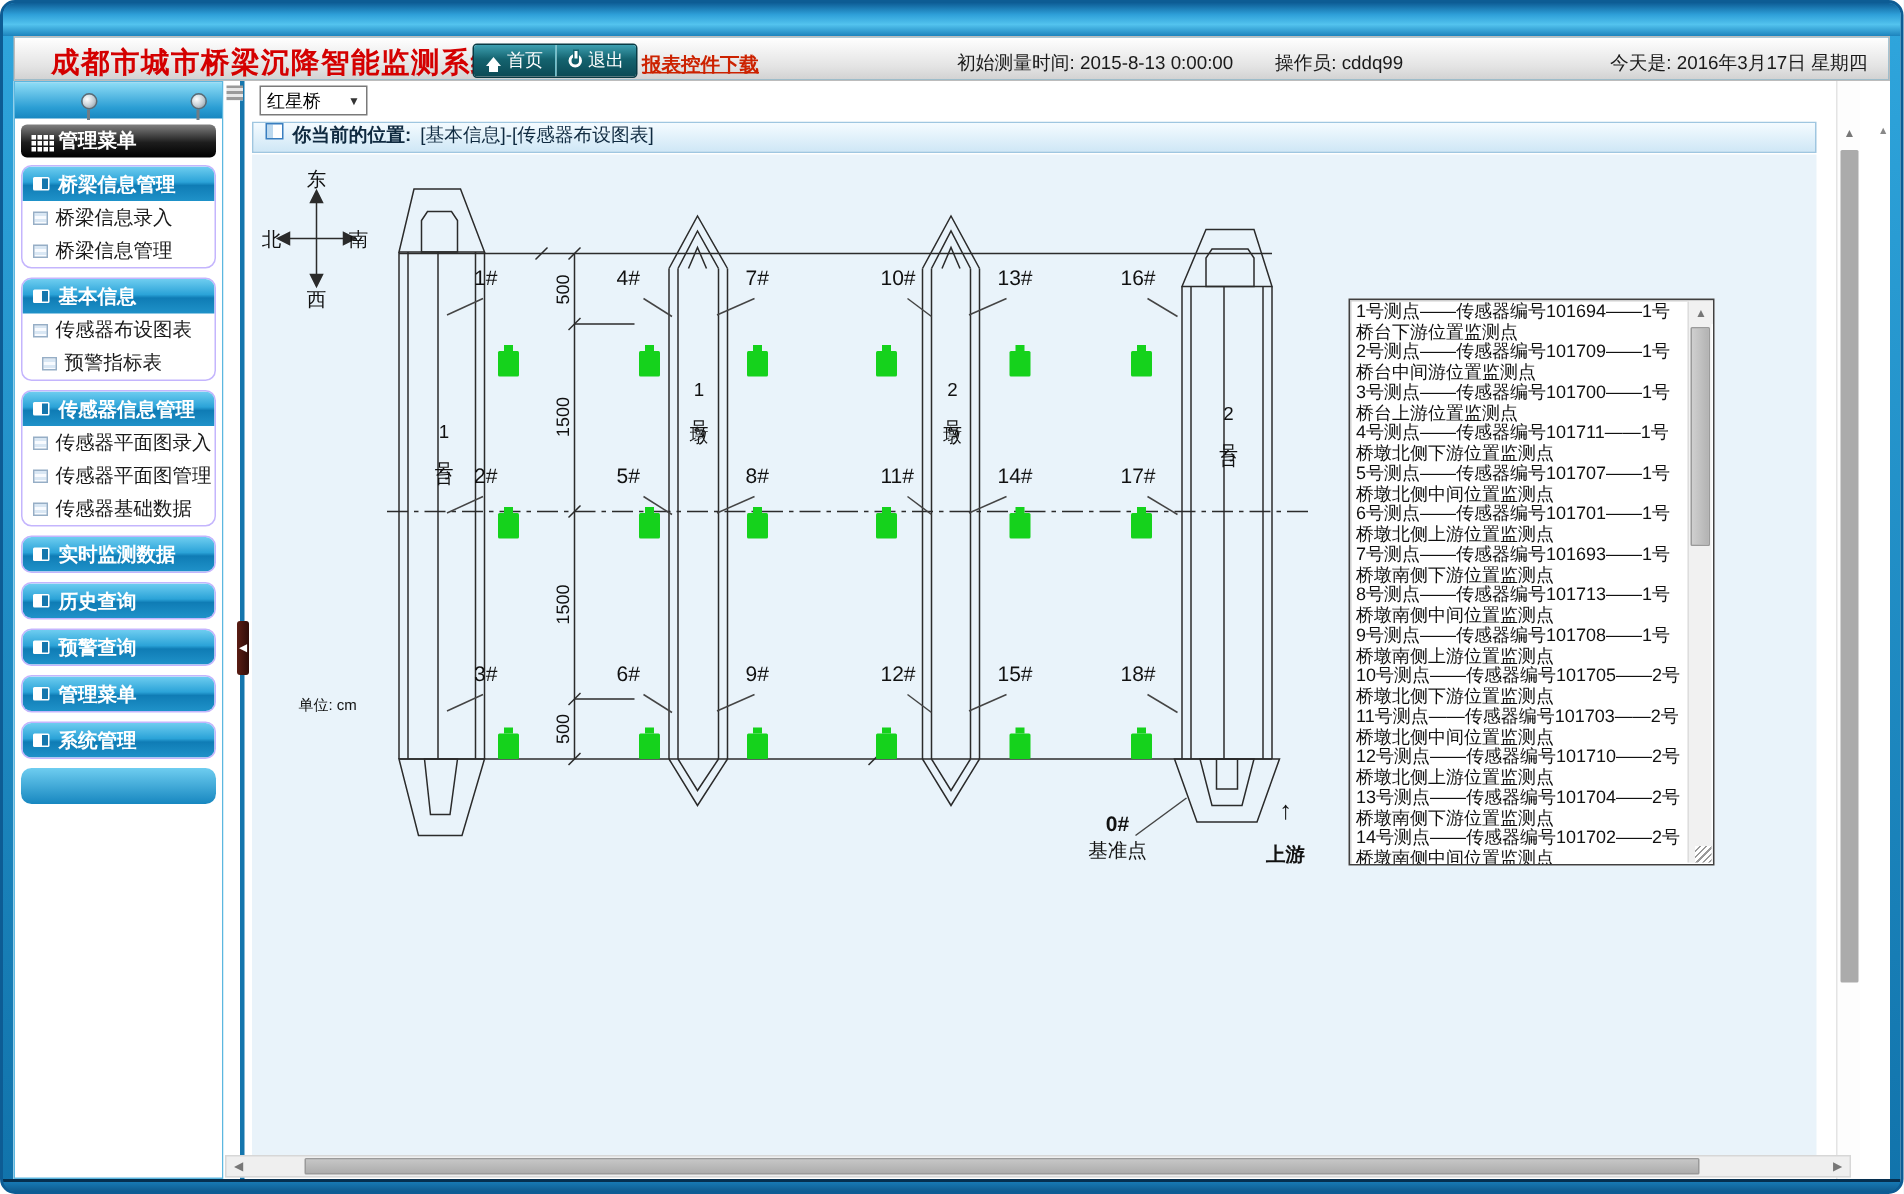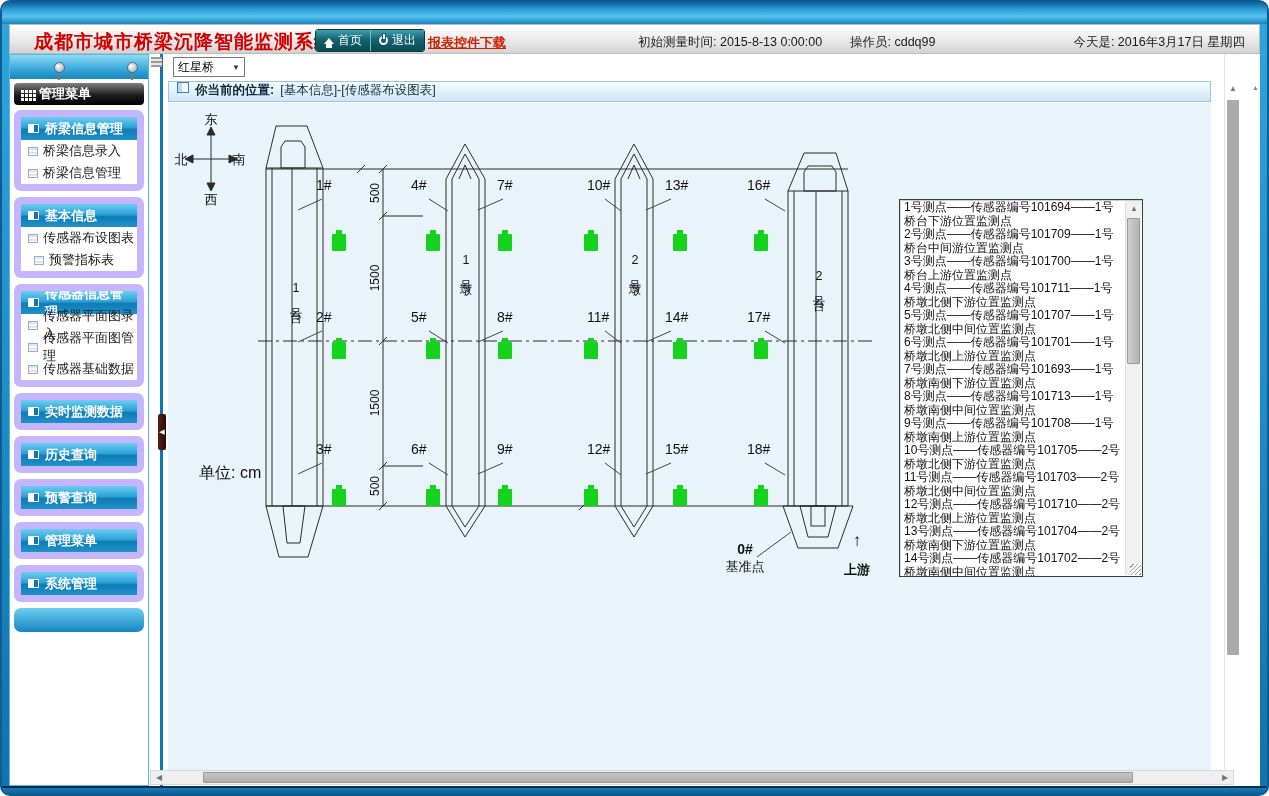--- a/index.html
+++ b/index.html
@@ -22,21 +22,21 @@
   .frame-bottom { height:12px; background:linear-gradient(180deg,#1779b4,#0a4a7a); border-top:2px solid #062f4f; }
 
   
   .sidebar { width:140px; background:#fff; border:1px solid #5bb7e0; display:flex; flex-direction:column; overflow:hidden; }
   .side-cap { height:24px; background:linear-gradient(180deg,#8edcf6,#2b9ed4 70%,#1787c0); position:relative; flex:none; }
   .pin { position:absolute; top:7px; width:11px; height:11px; border-radius:50%; border:1px solid #5a6a74;
          background:radial-gradient(circle at 35% 35%,#ffffff,#c2ccd3 55%,#7e8a94); }
   .pin:after { content:''; position:absolute; left:3px; top:10px; width:2px; height:7px; background:#6f7c86; }
   .menu-title { margin:4px 4px 2px; height:22px; flex:none; background:linear-gradient(180deg,#808080,#1d1d1d 55%,#000); border-radius:4px; color:#fff; font-size:13px; font-weight:bold; display:flex; align-items:center; gap:7px; padding:0 7px; }
   .grid-ic { width:3px; height:3px; background:#fff; box-shadow:4px 0 #fff,8px 0 #fff,12px 0 #fff,0 4px #fff,4px 4px #fff,8px 4px #fff,12px 4px #fff,0 8px #fff,4px 8px #fff,8px 8px #fff,12px 8px #fff; margin:-6px 8px 0 0; }
-  .group { margin:3px 4px; border:7px solid #c4b5fd; border-radius:7px; background:#fff; overflow:hidden; flex:none; }
+  .group { margin:3px 4px; border:1px solid #c4b5fd; border-radius:7px; background:#fff; overflow:hidden; flex:none; }
   .gbar { height:23px; background:linear-gradient(180deg,#6ecdf0 0%,#2ba3d8 45%,#0f7cb5 55%,#1f92c9 100%); display:flex; align-items:center; gap:6px; padding:0 7px; color:#fff; font-size:13px; font-weight:bold; cursor:pointer; }
   .win-ic { width:11px; height:9px; background:#fff; border-radius:1px; position:relative; flex:none; }
   .win-ic:after { content:''; position:absolute; right:1px; top:1px; width:4px; height:7px; background:#1577ad; }
   .gitem { display:flex; align-items:center; gap:5px; padding:0 2px 0 7px; height:22px; font-size:13px; color:#1a1a1a; cursor:pointer; }
   .doc-ic { width:10px; height:9px; border:1px solid #96aec6; background:repeating-linear-gradient(180deg,#d9e7f4 0 2px,#f8fbff 2px 4px); flex:none; }
   .side-foot { margin:3px 4px; height:24px; flex:none; background:linear-gradient(180deg,#6ecdf0,#1787c0); border-radius:7px; }
 
   
   .splitter { width:17px; background:#fff; position:relative; flex:none; }
   .splitter .vline { position:absolute; right:3px; top:0; bottom:0; width:3px; background:#1576ad; }
@@ -377,21 +377,21 @@
             <div class="sensor-lab" style="left:414px;top:198px">11#</div>
             <div class="sensor-lab" style="left:492px;top:198px">14#</div>
             <div class="sensor-lab" style="left:574px;top:198px">17#</div>
             <div class="sensor-lab" style="left:143px;top:330px">3#</div>
             <div class="sensor-lab" style="left:238px;top:330px">6#</div>
             <div class="sensor-lab" style="left:324px;top:330px">9#</div>
             <div class="sensor-lab" style="left:414px;top:330px">12#</div>
             <div class="sensor-lab" style="left:492px;top:330px">15#</div>
             <div class="sensor-lab" style="left:574px;top:330px">18#</div>
 
-            <div class="dtext" style="left:26px;top:352px;font-size:16px">单位: cm</div>
+            <div class="dtext" style="left:26px;top:352px;font-size:10px">单位: cm</div>
             <div class="dtext" style="left:552px;top:430px;width:40px;text-align:center;font-size:14px;font-weight:bold">0#</div>
             <div class="dtext" style="left:544px;top:447px;width:56px;text-align:center;font-size:13px;font-weight:normal">基准点</div>
             <div class="dtext" style="left:670px;top:420px;width:28px;text-align:center;font-size:17px">↑</div>
             <div class="dtext" style="left:664px;top:450px;width:40px;text-align:center;font-size:13px;font-weight:bold">上游</div>
           </div>
 
           <div class="listbox">
             <div class="lb-inner">
               <div class="lb-item">1号测点——传感器编号101694——1号桥台下游位置监测点</div>
               <div class="lb-item">2号测点——传感器编号101709——1号桥台中间游位置监测点</div>

